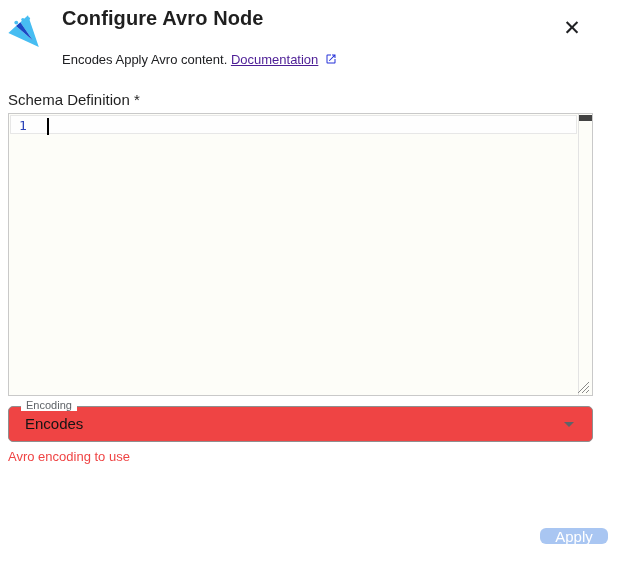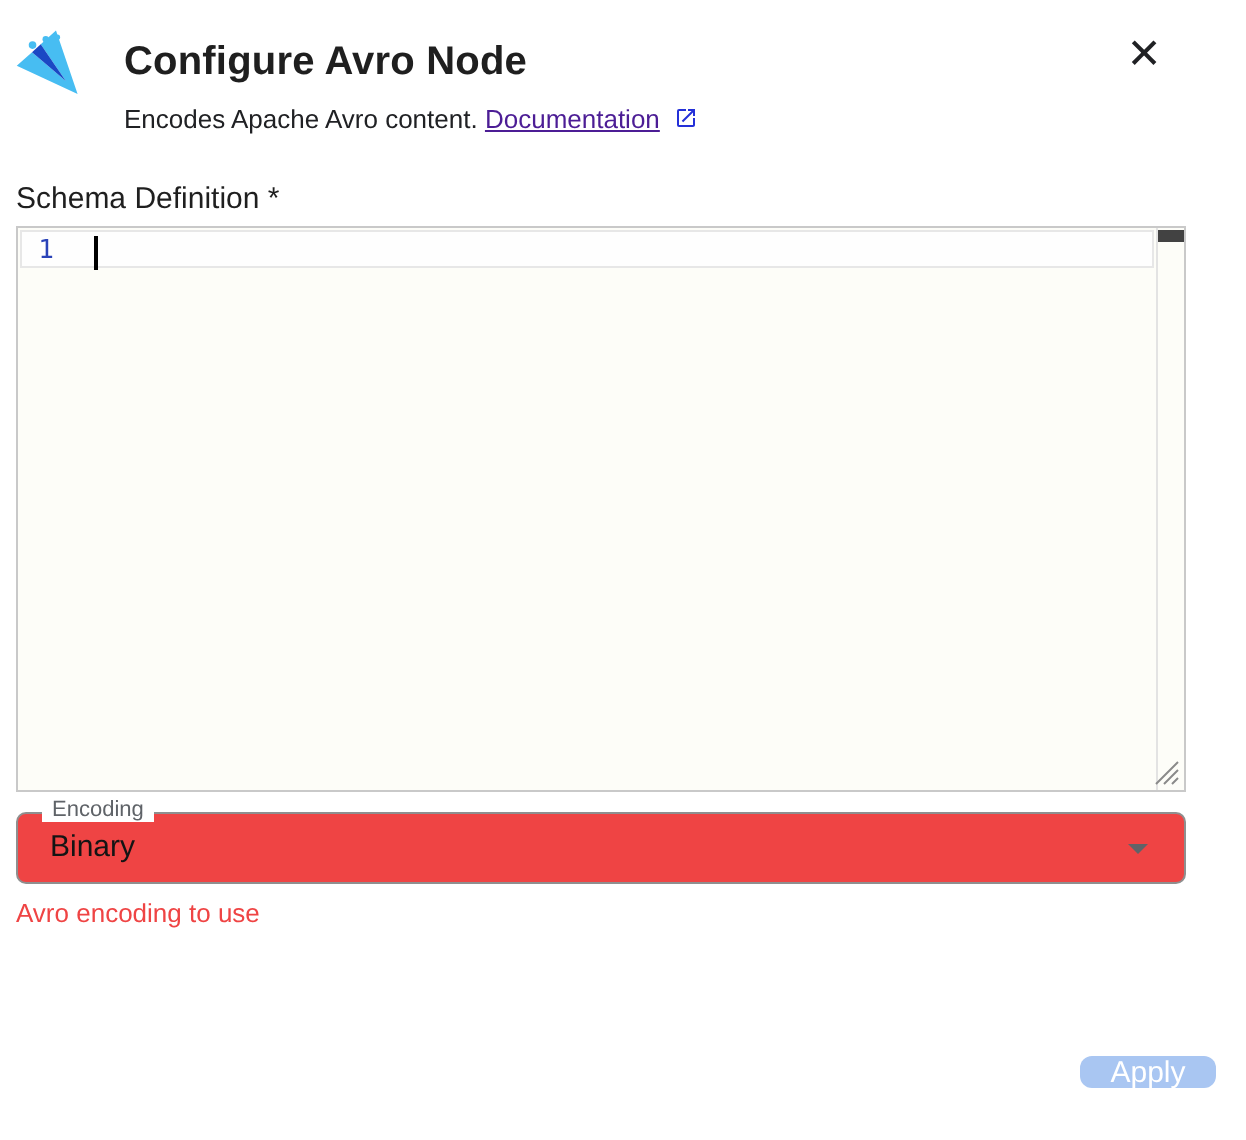--- a/index.html
+++ b/index.html
@@ -3,21 +3,21 @@
 <meta charset="utf-8">
 <style>
   * { margin:0; padding:0; box-sizing:border-box; }
   html,body { width:623px; height:570px; background:#ffffff;
     font-family:"Liberation Sans", sans-serif; }
   .dialog { position:relative; width:623px; height:570px; background:#fff; overflow:hidden; }
 
   
   .hdr-icon { position:absolute; left:6px; top:12px; width:44px; height:46px; }
   .hdr-icon svg { overflow:visible; }
-  .title { position:absolute; left:62px; top:20px; font-size:20px; font-weight:700;
+  .title { position:absolute; left:62px; top:7px; font-size:20px; font-weight:700;
     color:#1f1f1f; letter-spacing:0.1px; }
   .subtitle { position:absolute; left:62px; top:52px; font-size:13px; color:#202124; }
   .subtitle a { color:#4c1d95; text-decoration:underline; cursor:pointer; }
   .ext-ico { display:inline-block; vertical-align:-1px; margin-left:3px; }
   .close-btn { position:absolute; left:556px; top:12px; width:32px; height:32px;
     background:none; border:none; font-size:21px; line-height:32px; text-align:center;
     color:#202124; cursor:pointer; font-weight:400; }
 
   
   .field-label { position:absolute; left:8px; top:91px; font-size:15px; color:#1f1f1f; }
@@ -62,21 +62,21 @@
       </g>
       <circle cx="4" cy="3.5" r="1.3" fill="#47bdf2"></circle>
       <circle cx="8.5" cy="1.5" r="1.1" fill="#47bdf2"></circle>
       <circle cx="12.5" cy="0.8" r="0.9" fill="#47bdf2"></circle>
     </svg>
   </div>
 
   <div class="title">Configure Avro Node</div>
 
   <div class="subtitle">
-    <span>Encodes Apache Avro content.</span>
+    <span>Encodes Apply Avro content.</span>
     <a>Documentation</a>
     <span class="ext-ico">
       <svg width="12" height="12" viewBox="0 0 24 24">
         <path d="M19 19H5V5h7V3H5a2 2 0 0 0-2 2v14a2 2 0 0 0 2 2h14c1.1 0 2-.9 2-2v-7h-2v7zM14 3v2h3.59l-9.83 9.83 1.41 1.41L19 6.41V10h2V3h-7z" fill="#2430d8"></path>
       </svg>
     </span>
   </div>
 
   <button class="close-btn">✕</button>
 
@@ -93,20 +93,20 @@
     </div>
     <div class="resize-grip">
       <svg width="13" height="13" viewBox="0 0 13 13">
         <path d="M12 1 L1 12 M12 5 L5 12 M12 9 L9 12" stroke="#8a8a8a" stroke-width="1" fill="none"></path>
       </svg>
     </div>
   </div>
 
   <div class="select-box">
     <div class="float-label">Encoding</div>
-    <div class="select-value">Binary</div>
+    <div class="select-value">Encodes</div>
     <div class="caret-down"></div>
   </div>
   <div class="helper-text">Avro encoding to use</div>
 
   <button class="apply-btn" disabled="">Apply</button>
 
 </div>
 
 </body></html>

